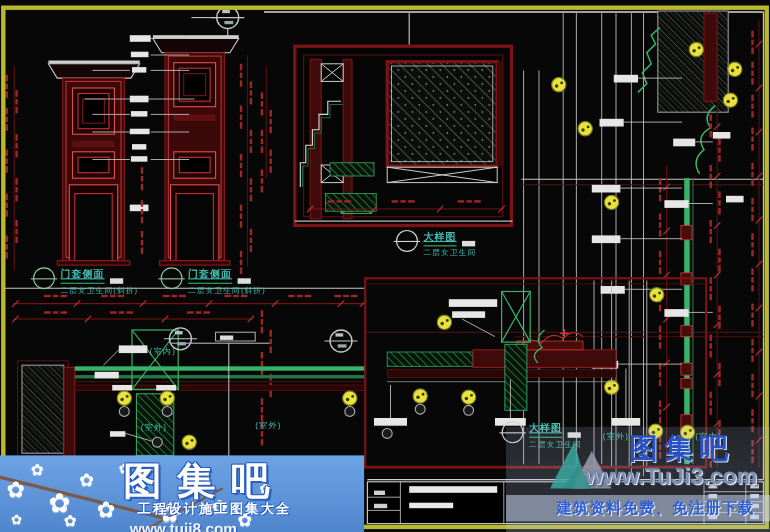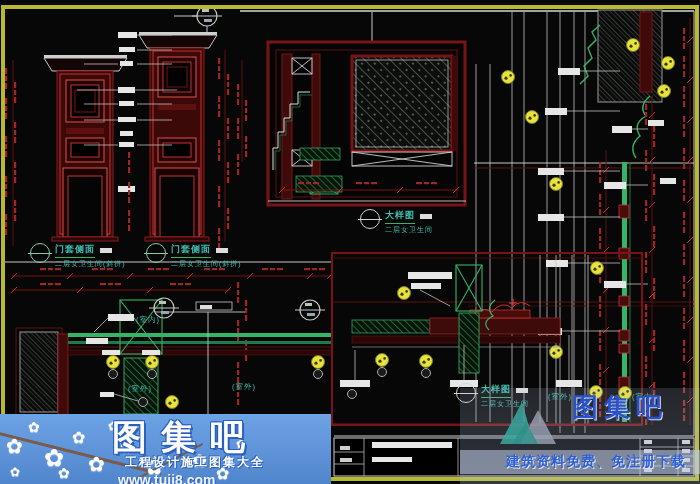--- a/index.html
+++ b/index.html
@@ -14,21 +14,21 @@
   .frame{position:absolute;left:1px;top:5px;right:1px;bottom:3px;border:4px solid var(--sheet-border);
          pointer-events:none;z-index:2;}
   svg.linework{position:absolute;left:0;top:0;z-index:1;}
   
   .cap{position:absolute;z-index:3;display:flex;align-items:flex-start;gap:5px;color:var(--teal-text);}
   .mk{width:18px;height:18px;border:1.5px solid #cfd6cf;border-radius:50%;position:relative;flex:0 0 auto;}
   .mk::after{content:"";position:absolute;left:-3px;right:-3px;top:50%;border-top:1.4px solid #cfd6cf;}
   .mk.green{border-color:#8cc9a0;}
   .mk.green::after{border-color:#8cc9a0;}
   .cap .lines{display:flex;flex-direction:column;}
-  .cap .row1{display:flex;align-items:center;gap:5px;}
+  .cap .row1{display:flex;align-items:flex-end;gap:5px;text-decoration:underline;}
   .cap .t1{font-size:9px;font-weight:bold;border-bottom:1px solid var(--green-bright);padding-bottom:1px;letter-spacing:1px;white-space:nowrap;}
   .cap .bar{display:inline-block;width:12px;height:5px;background:#ddd;}
   .cap .t2{font-size:7px;margin-top:1px;letter-spacing:1px;white-space:nowrap;}
   .zlabel{position:absolute;z-index:3;color:var(--teal-text);font-size:7.5px;font-weight:normal;letter-spacing:1px;white-space:nowrap;}
   
   .wm-left{position:absolute;left:0;top:414px;width:331px;height:70px;z-index:5;
            background:linear-gradient(180deg,#6ca3e4 0%,var(--banner-blue) 55%,#4f85cc 100%);overflow:hidden;}
   .branch{position:absolute;background:#7a5a49;border-radius:2px;}
   .blossom{position:absolute;color:#fff;text-shadow:0 1px 1px #b9cdee;line-height:1;}
   .wm-left .t{position:absolute;left:112px;top:0px;font-size:35px;font-weight:bold;color:#fff;letter-spacing:14px;
@@ -575,17 +575,18 @@
   <div class="u">www.tuji8.com</div>
 </div>
 
 <div class="wm-right">
   <svg class="wm-logo" width="72" height="58" viewBox="0 0 72 58">
     <polygon points="8,52 30,10 42,52" fill="#3aa8a0" opacity="0.85"></polygon>
     <polygon points="28,52 46,18 64,52" fill="#9aa4b4" opacity="0.8"></polygon>
     <polygon points="20,52 34,30 46,52" fill="#2f8e88" opacity="0.8"></polygon>
   </svg>
   <div class="t">图集吧</div>
+  <div class="u">www.TuJi3.com</div>
   <div class="strip"></div>
   <div class="slogan">建筑资料免费、免注册下载</div>
 </div>
 
 </div>
 
 </body></html>

